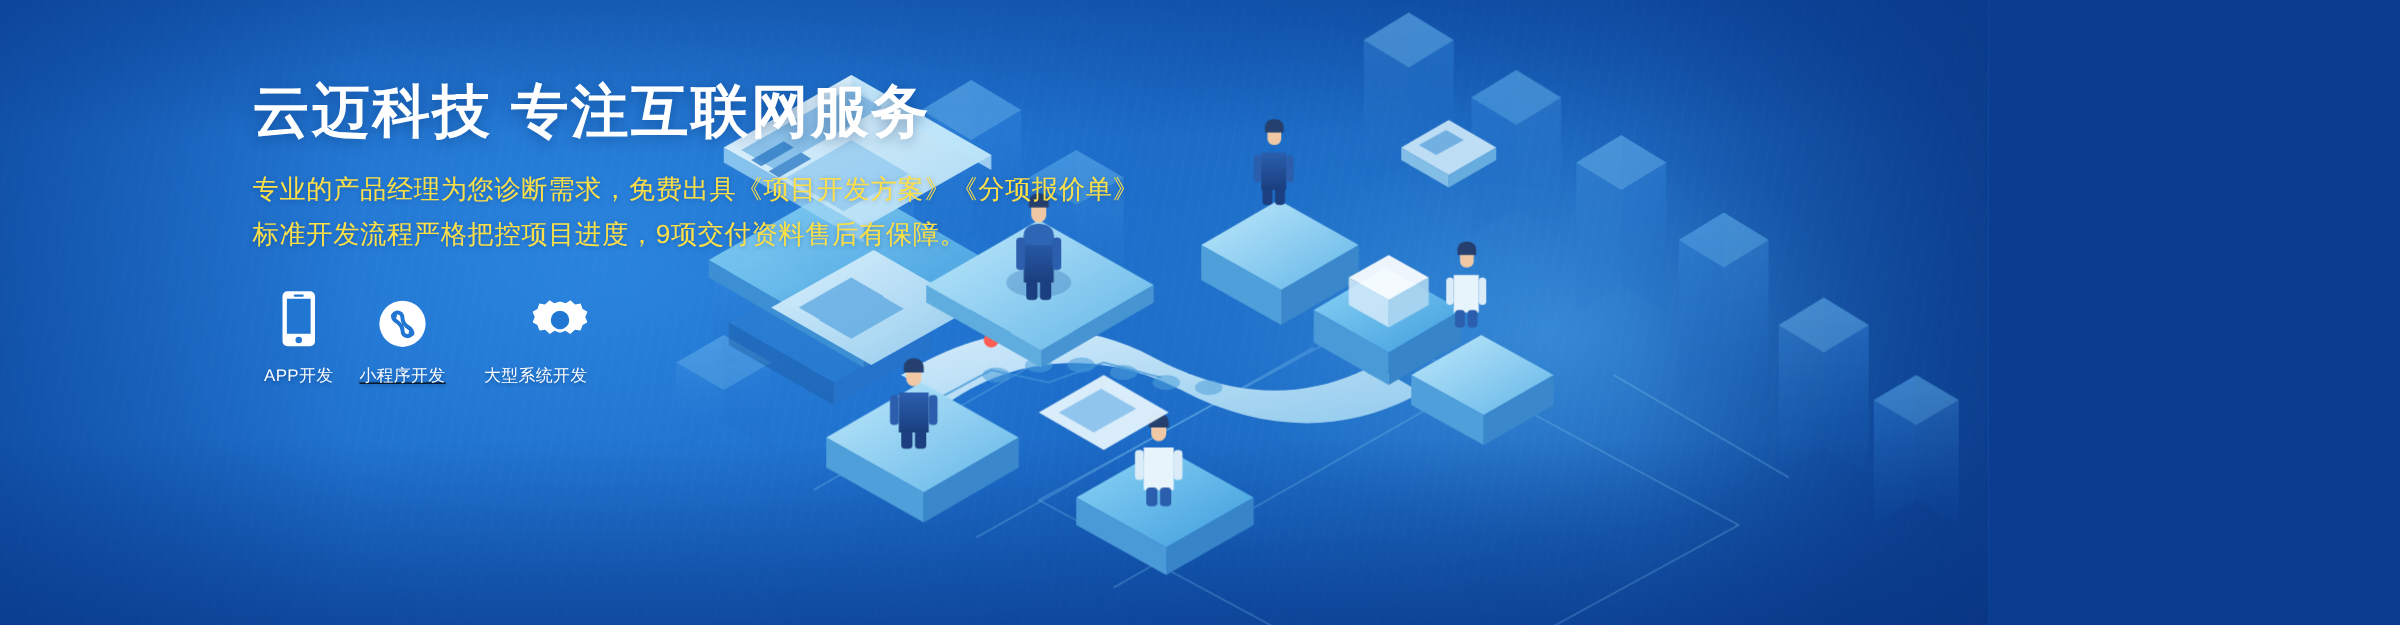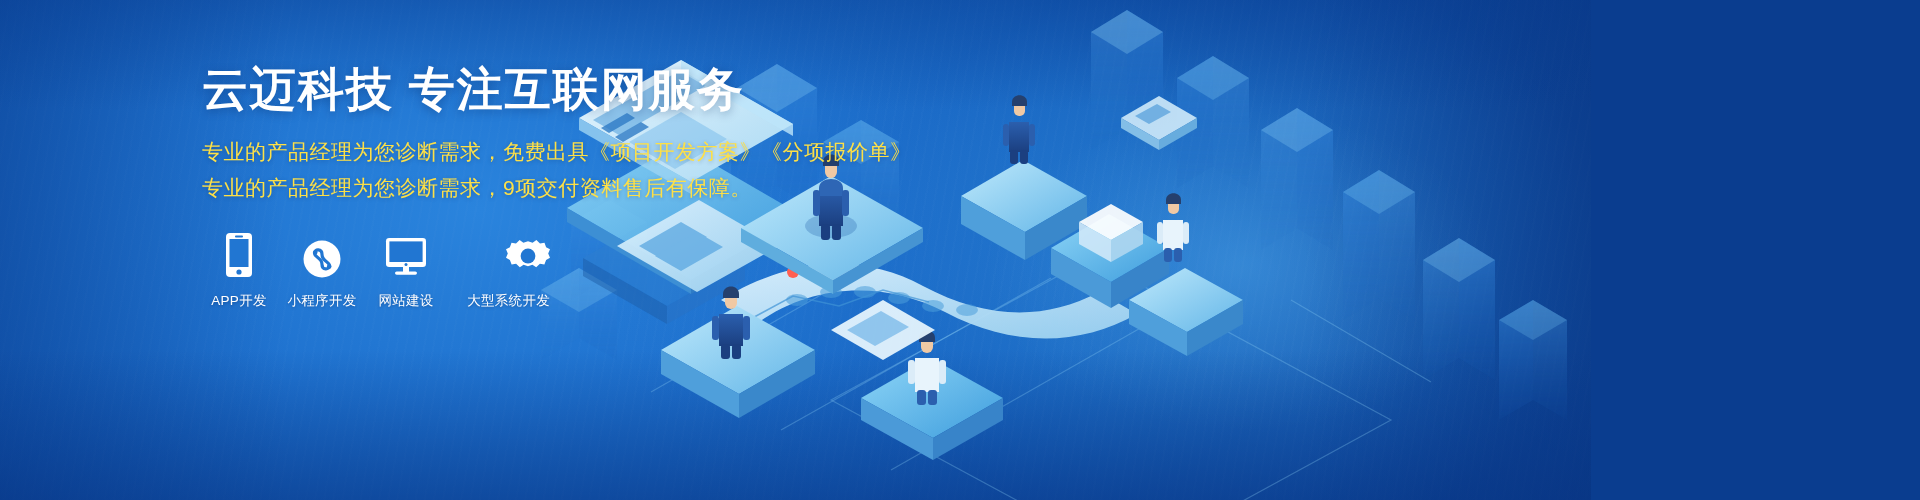--- a/index.html
+++ b/index.html
@@ -364,63 +364,51 @@
       <g>
         <polygon points="300,330 352,300 404,330 352,360" fill="#e4f3fd" opacity=".95"></polygon>
         <polygon points="316,330 350,311 378,327 344,346" fill="#56a6e1" opacity=".55"></polygon>
       </g>
     </svg>
   </div>
 
   <div class="content">
     <h1 class="headline">云迈科技 专注互联网服务</h1>
     <p class="sub">专业的产品经理为您诊断需求，免费出具《项目开发方案》《分项报价单》</p>
-    <p class="sub line2">专业的产品经理为您诊断需求，9项交付资料售后有保障。</p>
+    <p class="sub line2">标准开发流程严格把控项目进度，9项交付资料售后有保障。</p>
   </div>
 
   <div class="services">
 
     <div class="service" style="width:78px;">
       <span class="svc-icon">
         <svg width="30" height="46" viewBox="0 0 30 46">
           <rect x="2" y="1" width="26" height="44" rx="4" ry="4" fill="#ffffff"></rect>
           <rect x="5.5" y="7" width="19" height="28" fill="#2176d2"></rect>
           <rect x="11" y="3.6" width="8" height="1.8" rx="0.9" fill="#2176d2"></rect>
           <circle cx="15" cy="40" r="2.6" fill="#2176d2"></circle>
         </svg>
       </span>
       <span class="svc-label">APP开发</span>
     </div>
 
-    <div class="service" style="width:88px;">
+    <div class="service" style="width:88px;text-decoration:underline;">
       <span class="svc-icon">
         <svg width="42" height="46" viewBox="0 0 42 46">
           <circle cx="21" cy="27" r="18.5" fill="#ffffff"></circle>
           <path d="M13.5 21.5 C13.5 16.6 21 16.6 21 22.5 C21 29.6 28.5 29.6 28.5 33.5
                    C28.5 38.2 21 38.2 21 32.4 C21 25.4 13.5 25.4 13.5 21.5 Z" fill="none" stroke="#2176d2" stroke-width="3.2" stroke-linecap="round"></path>
           <circle cx="14.2" cy="20.6" r="2.3" fill="#2176d2"></circle>
           <circle cx="28.2" cy="34.4" r="2.3" fill="#2176d2"></circle>
         </svg>
       </span>
       <span class="svc-label">小程序开发</span>
     </div>
 
 
-    <div class="service" style="width:80px;">
-      <span class="svc-icon">
-        <svg width="44" height="46" viewBox="0 0 44 46">
-          <rect x="2" y="6" width="40" height="29" rx="3.2" ry="3.2" fill="#ffffff"></rect>
-          <rect x="5.4" y="9.4" width="33.2" height="20.6" fill="#2176d2"></rect>
-          <circle cx="22" cy="32.4" r="1.5" fill="#2176d2"></circle>
-          <rect x="19" y="35" width="6" height="5" fill="#ffffff"></rect>
-          <rect x="11" y="39.4" width="22" height="3.4" rx="1.7" fill="#ffffff"></rect>
-        </svg>
-      </span>
-      <span class="svc-label">网站建设</span>
-    </div>
 
     <div class="service" style="width:104px;align-items:flex-end;">
       <span class="svc-icon">
         <svg width="44" height="46" viewBox="0 0 44 46">
           <path d="M22 3.5 L26.6 5.1 L30.4 2.3 L34 6.1 L38.5 5.2 L40.1 10 L44 12.3 L42.2 16.9
                    L44 21.6 L40.1 24 L38.4 28.8 L33.9 28 L30.2 31.8 L26.4 29 L22 30.6 L17.6 29
                    L13.8 31.8 L10.1 28 L5.6 28.8 L3.9 24 L0 21.6 L1.8 16.9 L0 12.3 L3.9 10
                    L5.5 5.2 L10 6.1 L13.6 2.3 L17.4 5.1 Z" fill="#ffffff" transform="translate(0,6) scale(1,0.92)"></path>
           <circle cx="22" cy="24" r="7.4" fill="#2176d2"></circle>
         </svg>

